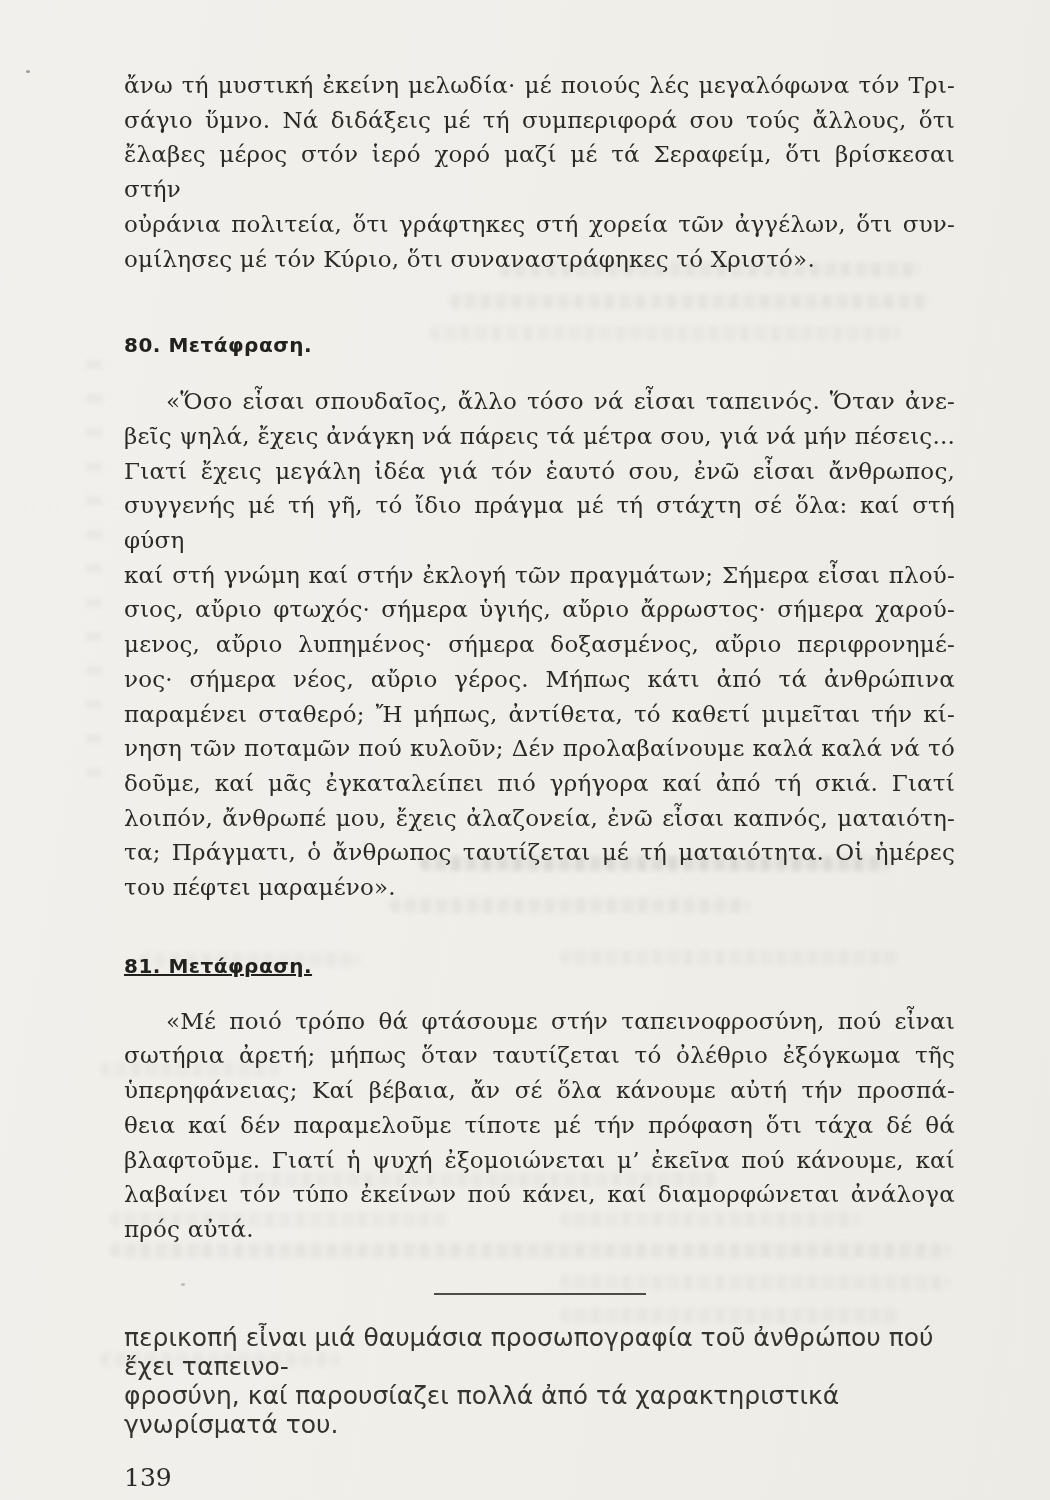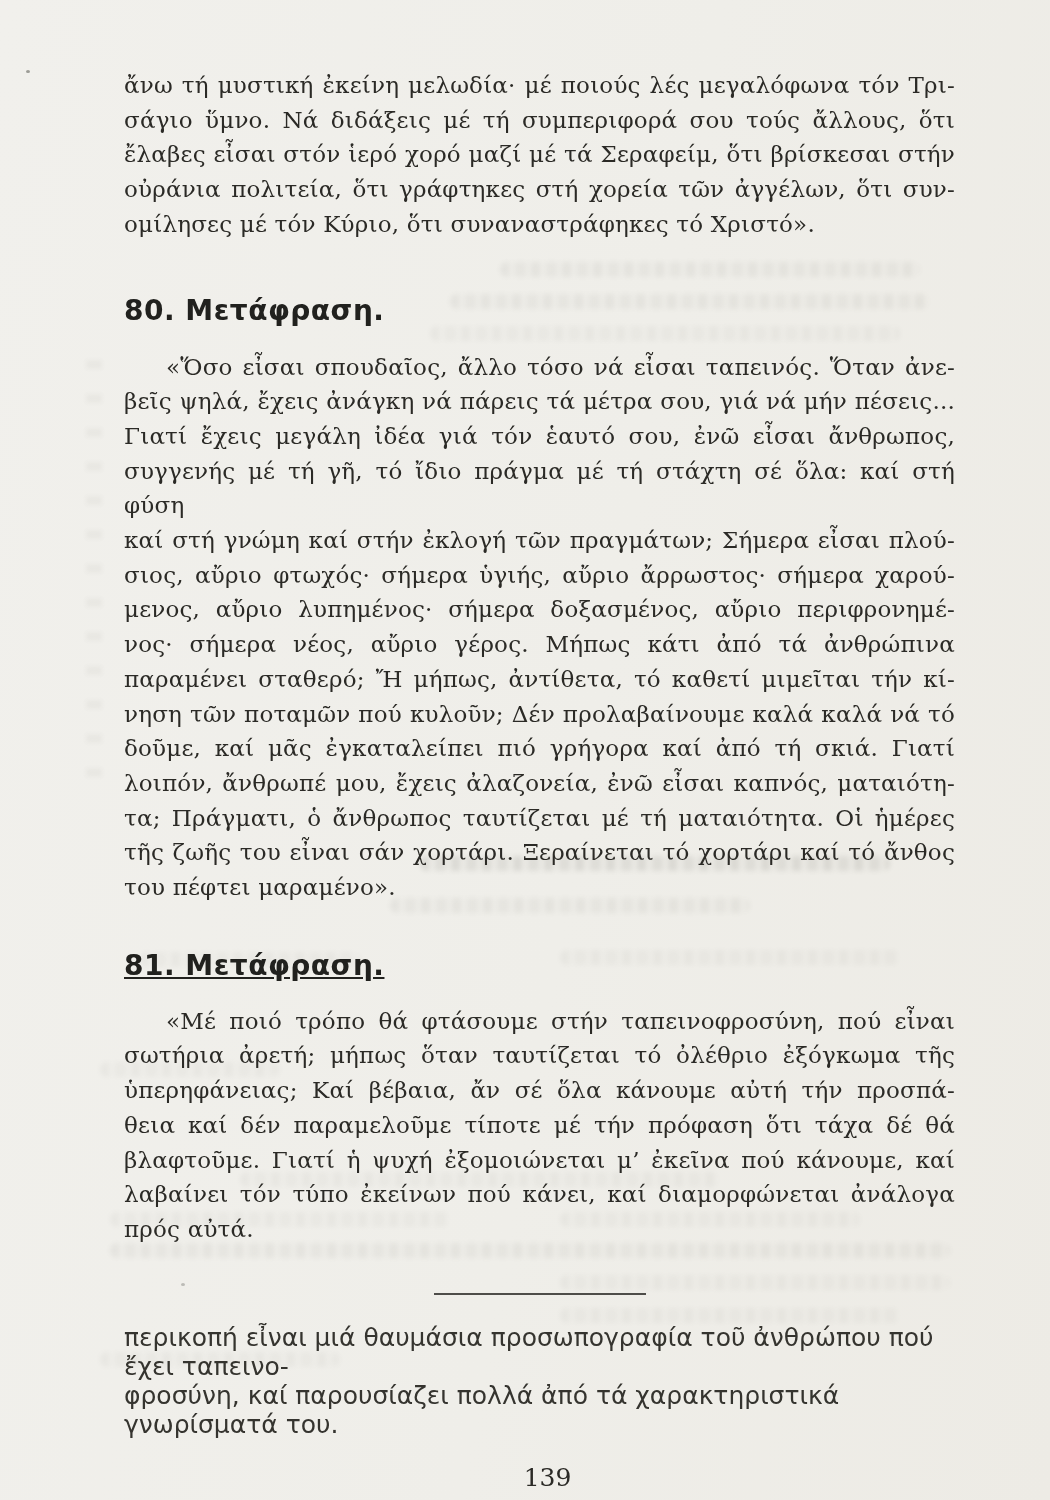--- a/index.html
+++ b/index.html
@@ -25,21 +25,21 @@
     text-align:justify;
     text-align-last:justify;
     white-space:normal;
   }
   .paragraph .tline.last{text-align-last:left;}
   .indented .tline:first-child{text-indent:42px;}
   .intro{margin-top:68px;}
   .section-heading{
     font-family:"DejaVu Sans","Liberation Sans",sans-serif;
     font-weight:bold;
-    font-size:28px;
+    font-size:20px;
     line-height:34px;
     letter-spacing:.5px;
     color:#21211e;
     margin:0;
   }
   .h80{margin-top:52px;}
   .h81{margin-top:44px;text-decoration:underline;}
   .p80{margin-top:22px;}
   .p81{margin-top:21px;}
   .footnote-rule{
@@ -50,21 +50,21 @@
   }
   .footnote{margin-top:28px;}
   .footnote .fline{
     font-family:"DejaVu Sans","Liberation Sans",sans-serif;
     font-size:25px;
     line-height:29px;
     color:#35342f;
   }
   .page-number{
     margin-top:24px;
-    text-align:center;
+    text-align:left;
     margin-right:-16px;
     font-size:25px;
     color:#2b2a26;
   }
   
   .bl{
     position:absolute;
     height:15px;
     border-radius:7px;
     filter:blur(2.5px);
@@ -112,42 +112,41 @@
   <div class="bl faint" style="left:100px;top:1352px;width:240px;"></div>
   <div class="margin-strip" style="left:86px;top:360px;height:420px;"></div>
   <div class="speck" style="left:26px;top:70px;"></div>
   <div class="speck" style="left:181px;top:1283px;opacity:.4;"></div>
 
   <div class="body-text">
 
     <div class="paragraph intro">
         <div class="tline">ἄνω τή μυστική ἐκείνη μελωδία· μέ ποιούς λές μεγαλόφωνα τόν Τρι-</div>
         <div class="tline">σάγιο ὕμνο. Νά διδάξεις μέ τή συμπεριφορά σου τούς ἄλλους, ὅτι</div>
-        <div class="tline">ἔλαβες εἶσαι στόν ἱερό χορό μαζί μέ τά Σεραφείμ, ὅτι βρίσκεσαι στήν</div>
+        <div class="tline">ἔλαβες μέρος στόν ἱερό χορό μαζί μέ τά Σεραφείμ, ὅτι βρίσκεσαι στήν</div>
         <div class="tline">οὐράνια πολιτεία, ὅτι γράφτηκες στή χορεία τῶν ἀγγέλων, ὅτι συν-</div>
         <div class="tline last">ομίλησες μέ τόν Κύριο, ὅτι συναναστράφηκες τό Χριστό».</div>
       </div>
 
     <h2 class="section-heading h80">80. Μετάφραση.</h2>
 
     <div class="paragraph indented p80">
         <div class="tline">«Ὅσο εἶσαι σπουδαῖος, ἄλλο τόσο νά εἶσαι ταπεινός. Ὅταν ἀνε-</div>
         <div class="tline">βεῖς ψηλά, ἔχεις ἀνάγκη νά πάρεις τά μέτρα σου, γιά νά μήν πέσεις...</div>
         <div class="tline">Γιατί ἔχεις μεγάλη ἰδέα γιά τόν ἑαυτό σου, ἐνῶ εἶσαι ἄνθρωπος,</div>
         <div class="tline">συγγενής μέ τή γῆ, τό ἴδιο πράγμα μέ τή στάχτη σέ ὅλα: καί στή φύση</div>
         <div class="tline">καί στή γνώμη καί στήν ἐκλογή τῶν πραγμάτων; Σήμερα εἶσαι πλού-</div>
         <div class="tline">σιος, αὔριο φτωχός· σήμερα ὑγιής, αὔριο ἄρρωστος· σήμερα χαρού-</div>
         <div class="tline">μενος, αὔριο λυπημένος· σήμερα δοξασμένος, αὔριο περιφρονημέ-</div>
         <div class="tline">νος· σήμερα νέος, αὔριο γέρος. Μήπως κάτι ἀπό τά ἀνθρώπινα</div>
         <div class="tline">παραμένει σταθερό; Ἤ μήπως, ἀντίθετα, τό καθετί μιμεῖται τήν κί-</div>
         <div class="tline">νηση τῶν ποταμῶν πού κυλοῦν; Δέν προλαβαίνουμε καλά καλά νά τό</div>
         <div class="tline">δοῦμε, καί μᾶς ἐγκαταλείπει πιό γρήγορα καί ἀπό τή σκιά. Γιατί</div>
         <div class="tline">λοιπόν, ἄνθρωπέ μου, ἔχεις ἀλαζονεία, ἐνῶ εἶσαι καπνός, ματαιότη-</div>
         <div class="tline">τα; Πράγματι, ὁ ἄνθρωπος ταυτίζεται μέ τή ματαιότητα. Οἱ ἡμέρες</div>
-        <div class="tline">τῆς ζωῆς του εἶναι σάν χορτάρι. Ξεραίνεται τό χορτάρι καί τό ἄνθος</div>
         <div class="tline last">του πέφτει μαραμένο».</div>
       </div>
 
     <h2 class="section-heading h81">81. Μετάφραση.</h2>
 
     <div class="paragraph indented p81">
         <div class="tline">«Μέ ποιό τρόπο θά φτάσουμε στήν ταπεινοφροσύνη, πού εἶναι</div>
         <div class="tline">σωτήρια ἀρετή; μήπως ὅταν ταυτίζεται τό ὀλέθριο ἐξόγκωμα τῆς</div>
         <div class="tline">ὑπερηφάνειας; Καί βέβαια, ἄν σέ ὅλα κάνουμε αὐτή τήν προσπά-</div>
         <div class="tline">θεια καί δέν παραμελοῦμε τίποτε μέ τήν πρόφαση ὅτι τάχα δέ θά</div>

